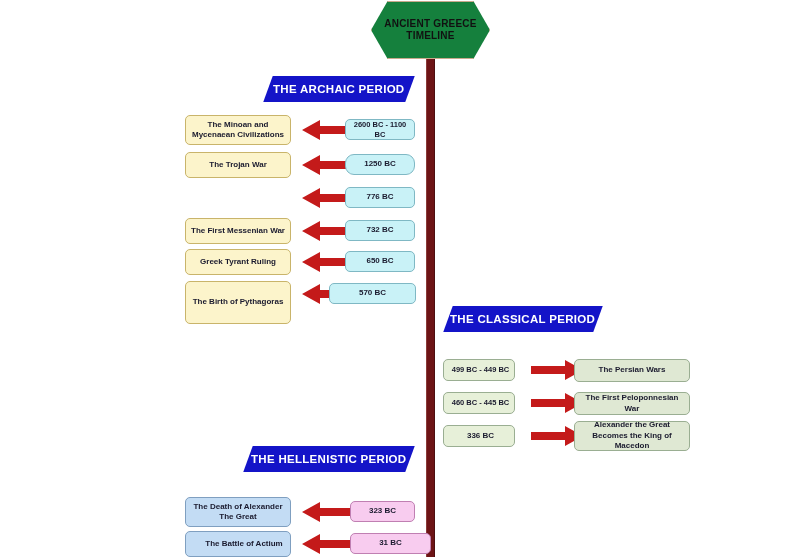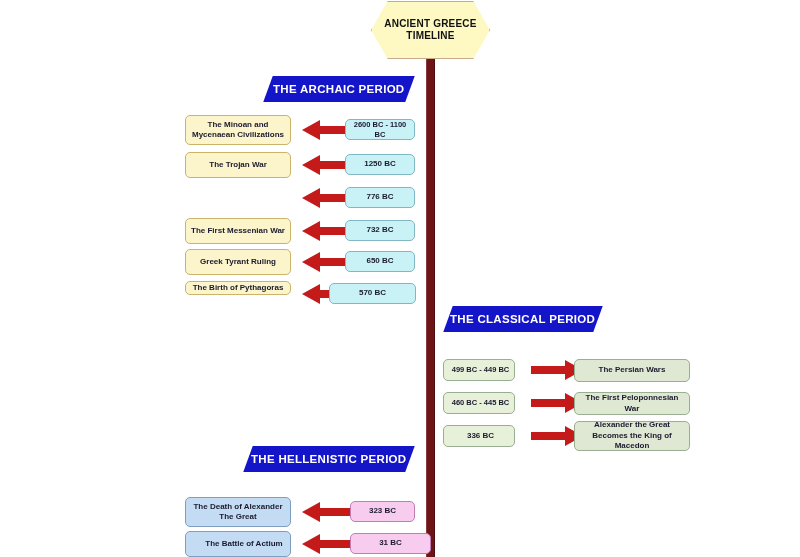--- a/index.html
+++ b/index.html
@@ -32,21 +32,21 @@
     box-sizing: border-box;
   }
 
   
   .hex {
     position: absolute;
     left: 371px;
     top: 1px;
     width: 119px;
     height: 58px;
-    background: #fef9c3;
+    background: #15803d;
     border: 1px solid #c9a98c;
     box-sizing: border-box;
     -webkit-clip-path: polygon(14% 0%, 86% 0%, 100% 50%, 86% 100%, 14% 100%, 0% 50%);
     clip-path: polygon(14% 0%, 86% 0%, 100% 50%, 86% 100%, 14% 100%, 0% 50%);
     display: flex;
     align-items: center;
     justify-content: center;
   }
   .hex-label {
     font-size: 10px;
@@ -153,21 +153,21 @@
       </svg>
   </div>
   <div class="box box-date-archaic" style="left:345px; top:119px; width:70px; height:21px; font-size:7.5px;">2600 BC - 1100 BC</div>
 
   <div class="box box-event-archaic" style="left:185px; top:152px; width:106px; height:26px;">The Trojan War</div>
   <div class="arrow" style="left:302px; top:154px;">
     <svg width="52" height="22" viewBox="0 0 52 22">
         <polygon points="0,11 18,1 18,7 52,7 52,15 18,15 18,21" fill="#c41a1a"></polygon>
       </svg>
   </div>
-  <div class="box box-date-archaic" style="left:345px; top:154px; width:70px; height:21px;">1250 BC</div>
+  <div class="box box-date-archaic" style="left:345px; top:154px; width:70px; height:21px;border-radius:9px;">1250 BC</div>
 
   <div class="arrow" style="left:302px; top:187px;">
     <svg width="52" height="22" viewBox="0 0 52 22">
         <polygon points="0,11 18,1 18,7 52,7 52,15 18,15 18,21" fill="#c41a1a"></polygon>
       </svg>
   </div>
   <div class="box box-date-archaic" style="left:345px; top:187px; width:70px; height:21px;">776 BC</div>
 
   <div class="box box-event-archaic" style="left:185px; top:218px; width:106px; height:26px;">The First Messenian War</div>
   <div class="arrow" style="left:302px; top:220px;">
@@ -178,21 +178,21 @@
   <div class="box box-date-archaic" style="left:345px; top:220px; width:70px; height:21px;">732 BC</div>
 
   <div class="box box-event-archaic" style="left:185px; top:249px; width:106px; height:26px;">Greek Tyrant Ruling</div>
   <div class="arrow" style="left:302px; top:251px;">
     <svg width="52" height="22" viewBox="0 0 52 22">
         <polygon points="0,11 18,1 18,7 52,7 52,15 18,15 18,21" fill="#c41a1a"></polygon>
       </svg>
   </div>
   <div class="box box-date-archaic" style="left:345px; top:251px; width:70px; height:21px;">650 BC</div>
 
-  <div class="box box-event-archaic" style="left:185px; top:281px; width:106px; height:14px;">The Birth of Pythagoras</div>
+  <div class="box box-event-archaic" style="left:185px; top:281px; width:106px; height:43px;">The Birth of Pythagoras</div>
   <div class="arrow" style="left:302px; top:283px;">
     <svg width="52" height="22" viewBox="0 0 52 22">
         <polygon points="0,11 18,1 18,7 52,7 52,15 18,15 18,21" fill="#c41a1a"></polygon>
       </svg>
   </div>
   <div class="box box-date-archaic" style="left:329px; top:283px; width:87px; height:21px;">570 BC</div>
 
   <div class="banner" id="banner-classical">
     <span class="banner-label">THE CLASSICAL PERIOD</span>
   </div>

